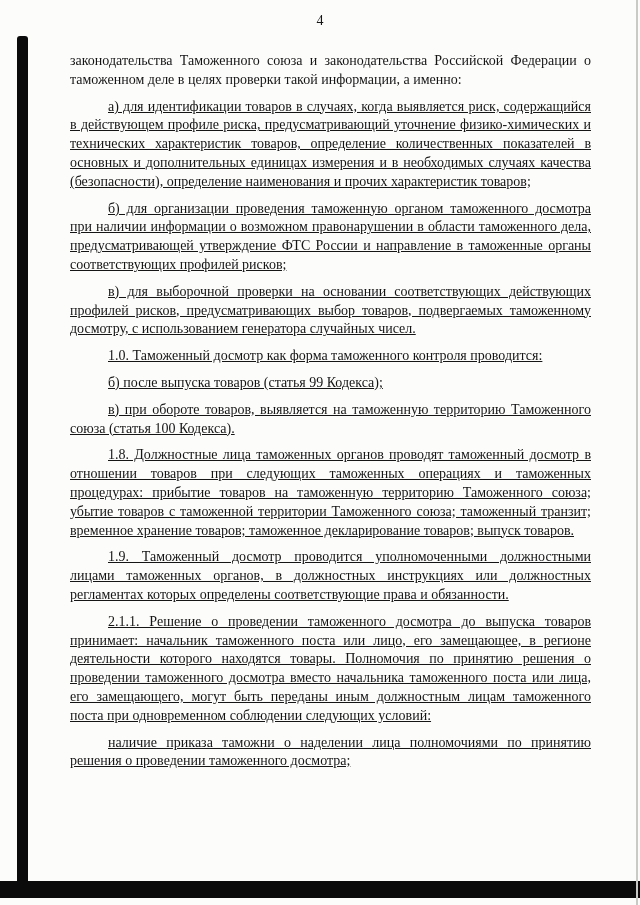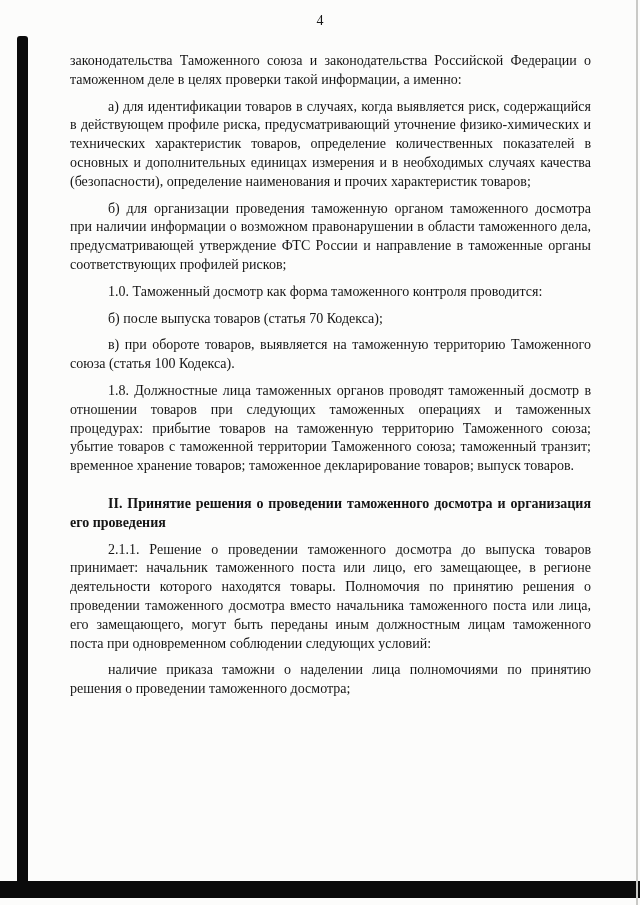--- a/index.html
+++ b/index.html
@@ -31,20 +31,21 @@
     width: 537px;
     font-size: 14px;
     line-height: 18.8px;
   }
   .p {
     margin: 8px;
     text-align: justify;
   }
   .ind {
     text-indent: 38px;
+    text-decoration: underline;
   }
   .bold {
     font-weight: bold;
   }
   .gap {
     margin-top: 19px;
   }
   
   .scan-left-bar {
     position: absolute;
@@ -76,25 +77,26 @@
 <body>
 
 <div class="page">
 
   <div class="page-number">4</div>
 
   <div class="text-block">
     <p class="p">законодательства Таможенного союза и законодательства Российской Федерации о таможенном деле в целях проверки такой информации, а именно:</p>
     <p class="p ind">а) для идентификации товаров в случаях, когда выявляется риск, содержащийся в действующем профиле риска, предусматривающий уточнение физико-химических и технических характеристик товаров, определение количественных показателей в основных и дополнительных единицах измерения и в необходимых случаях качества (безопасности), определение наименования и прочих характеристик товаров;</p>
     <p class="p ind">б) для организации проведения таможенную органом таможенного досмотра при наличии информации о возможном правонарушении в области таможенного дела, предусматривающей утверждение ФТС России и направление в таможенные органы соответствующих профилей рисков;</p>
+    <p class="p ind">в) для выборочной проверки на основании соответствующих действующих профилей рисков, предусматривающих выбор товаров, подвергаемых таможенному досмотру, с использованием генератора случайных чисел.</p>
     <p class="p ind">1.0. Таможенный досмотр как форма таможенного контроля проводится:</p>
-    <p class="p ind">б) после выпуска товаров (статья 70 Кодекса);</p>
+    <p class="p ind">б) после выпуска товаров (статья 99 Кодекса);</p>
     <p class="p ind">в) при обороте товаров, выявляется на таможенную территорию Таможенного союза (статья 100 Кодекса).</p>
     <p class="p ind">1.8. Должностные лица таможенных органов проводят таможенный досмотр в отношении товаров при следующих таможенных операциях и таможенных процедурах: прибытие товаров на таможенную территорию Таможенного союза; убытие товаров с таможенной территории Таможенного союза; таможенный транзит; временное хранение товаров; таможенное декларирование товаров; выпуск товаров.</p>
-    <p class="p ind bold gap">II. Принятие решения о проведении таможенного досмотра и организация его проведения</p>
+    <p class="p ind">1.9. Таможенный досмотр проводится уполномоченными должностными лицами таможенных органов, в должностных инструкциях или должностных регламентах которых определены соответствующие права и обязанности.</p>
     <p class="p ind">2.1.1. Решение о проведении таможенного досмотра до выпуска товаров принимает: начальник таможенного поста или лицо, его замещающее, в регионе деятельности которого находятся товары. Полномочия по принятию решения о проведении таможенного досмотра вместо начальника таможенного поста или лица, его замещающего, могут быть переданы иным должностным лицам таможенного поста при одновременном соблюдении следующих условий:</p>
     <p class="p ind">наличие приказа таможни о наделении лица полномочиями по принятию решения о проведении таможенного досмотра;</p>
   </div>
 
   <div class="scan-left-bar"></div>
   <div class="scan-bottom-bar"></div>
   <div class="scan-right-edge"></div>
 
 </div>
 

